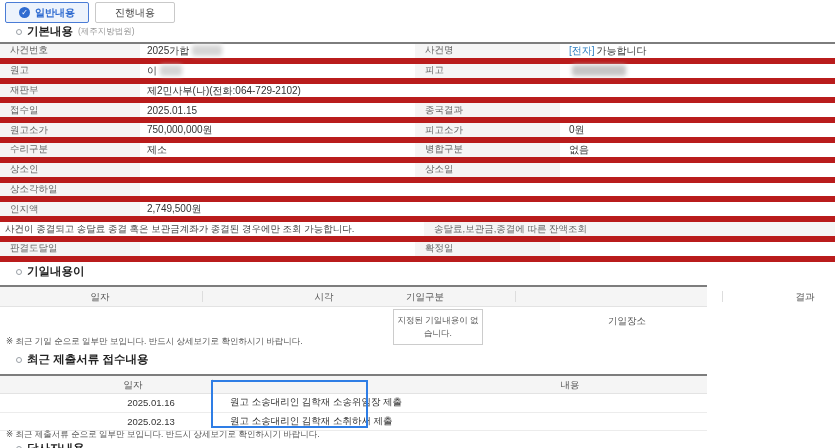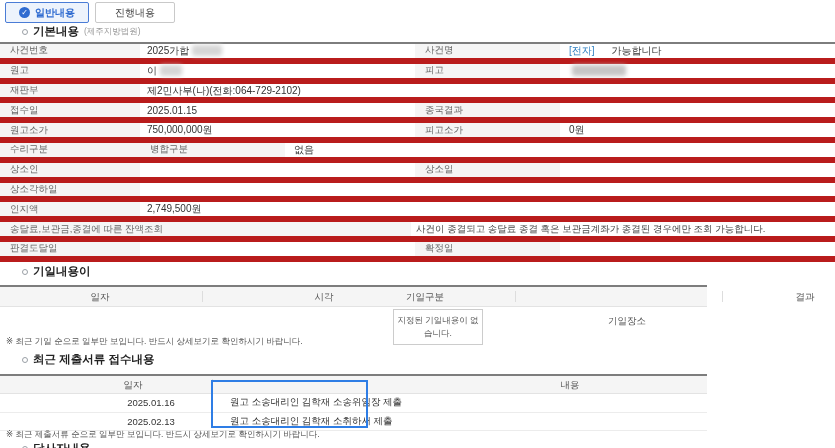--- a/index.html
+++ b/index.html
@@ -8,21 +8,21 @@
 
   
   .tab{position:absolute;top:2px;height:21px;box-sizing:border-box;display:flex;align-items:center;
        justify-content:center;font-size:10px;border-radius:2px;cursor:pointer;gap:5px;}
   .tab-active{left:5px;width:84px;border:1px solid #4a7cd6;background:#edf3fc;color:#2f6bd0;font-weight:bold;}
   .tab-idle{left:95px;width:80px;border:1px solid #c9c9c9;background:#fff;color:#444;}
   .chk{width:11px;height:11px;border-radius:50%;background:#2f6bd0;color:#fff;font-size:8px;
        display:flex;align-items:center;justify-content:center;line-height:1;}
 
   
-  .sec{position:absolute;left:22px;display:flex;align-items:center;gap:5px;}
+  .sec{position:absolute;left:16px;display:flex;align-items:center;gap:5px;}
   .bullet{width:4px;height:4px;border:1.5px solid #9aa0a6;border-radius:50%;flex:0 0 auto;}
   .sec-title{font-size:11.5px;font-weight:bold;color:#222;}
   .sec-sub{font-size:8.5px;color:#999;}
 
   
   .btable{position:absolute;top:42px;left:0;width:835px;border-top:2px solid #7d7d7d;}
   .brow{display:flex;height:19.8px;border-bottom:6px solid #b91c1c;box-sizing:border-box;font-size:10px;}
   .cell{display:flex;align-items:center;height:100%;box-sizing:border-box;}
   .lbl{background:#f5f5f5;color:#666;padding-left:10px;font-size:9.5px;}
   .val{color:#333;padding-left:7px;}
@@ -30,21 +30,21 @@
   .w-v1{width:275px;flex:0 0 auto;}
   .w-l2{width:145px;flex:0 0 auto;}
   .w-v2{flex:1;padding-left:9px;}
   .span-rest{flex:1;}
   .lbl-wide{width:411px;flex:0 0 auto;}
   .notice{flex:1;color:#444;font-size:9.5px;padding-left:5px;}
   .blur{display:inline-block;background:#d6d6d6;border-radius:2px;filter:blur(2px);margin-left:3px;}
   .blur-cn{width:30px;height:11px;}
   .blur-p{width:22px;height:11px;}
   .blur-d{width:54px;height:11px;background:#c6c6c6;}
-  .tag-blue{color:#2d7fc1;margin-right:17px;}
+  .tag-blue{color:#2d7fc1;margin-right:2px;}
 
   
   .dtable{position:absolute;left:0;width:707px;border-top:2px solid #7d7d7d;}
   .dhead{position:relative;background:#f5f5f5;border-bottom:1px solid #e3e3e3;}
   .dhead span{position:absolute;top:50%;transform:translate(-50%,-50%);font-size:9.5px;color:#555;white-space:nowrap;}
   .vsep{position:absolute;top:20%;height:60%;width:1px;background:#ddd;}
 
   .h-head{height:19px;}
   .h-body{position:relative;height:30px;}
   .empty-box{position:absolute;left:393px;top:2px;width:82px;border:1px solid #ccc;background:#fff;
@@ -113,40 +113,41 @@
       <div class="cell val w-v2"></div>
     </div>
     <div class="brow">
       <div class="cell lbl w-l1">원고소가</div>
       <div class="cell val w-v1">750,000,000원</div>
       <div class="cell lbl w-l2">피고소가</div>
       <div class="cell val w-v2">0원</div>
     </div>
     <div class="brow">
       <div class="cell lbl w-l1">수리구분</div>
+      <div class="cell val w-v1">제소</div>
       <div class="cell lbl w-l2">병합구분</div>
       <div class="cell val w-v2">없음</div>
     </div>
     <div class="brow">
       <div class="cell lbl w-l1">상소인</div>
       <div class="cell val w-v1"></div>
       <div class="cell lbl w-l2">상소일</div>
       <div class="cell val w-v2"></div>
     </div>
     <div class="brow">
       <div class="cell lbl w-l1">상소각하일</div>
       <div class="cell val span-rest"></div>
     </div>
     <div class="brow">
       <div class="cell lbl w-l1">인지액</div>
       <div class="cell val span-rest">2,749,500원</div>
     </div>
     <div class="brow">
+      <div class="cell notice">사건이 종결되고 송달료 종결 혹은 보관금계좌가 종결된 경우에만 조회 가능합니다.</div>
       <div class="cell lbl lbl-wide">송달료,보관금,종결에 따른 잔액조회</div>
-      <div class="cell notice">사건이 종결되고 송달료 종결 혹은 보관금계좌가 종결된 경우에만 조회 가능합니다.</div>
     </div>
     <div class="brow">
       <div class="cell lbl w-l1">판결도달일</div>
       <div class="cell val w-v1"></div>
       <div class="cell lbl w-l2">확정일</div>
       <div class="cell val w-v2"></div>
     </div>
   </div>
 
   <div class="sec" style="top:264px;">

